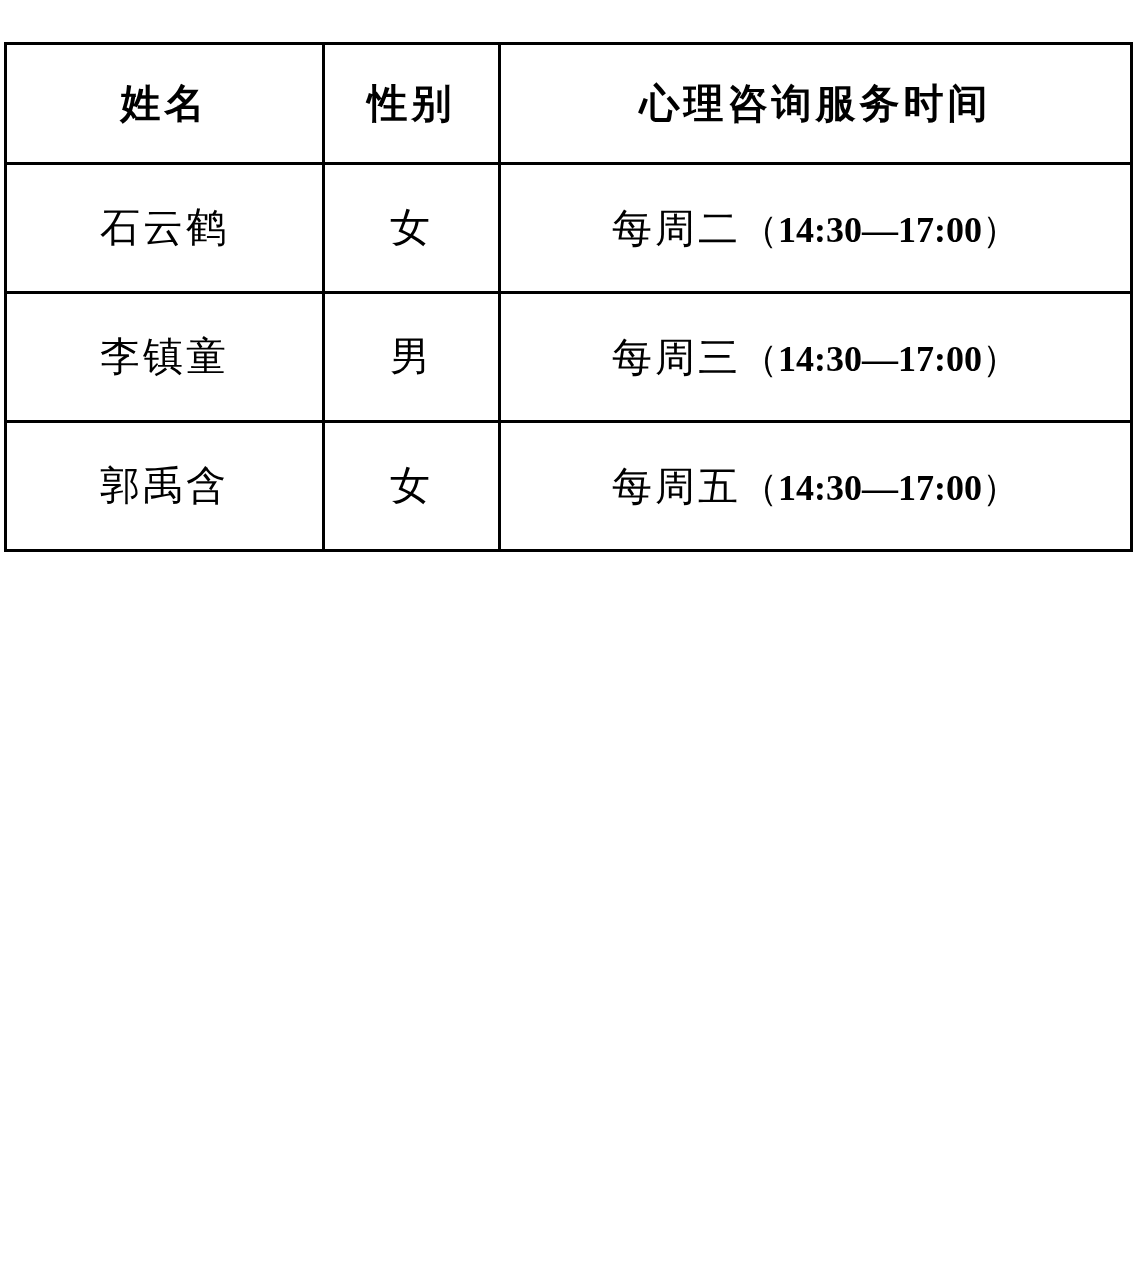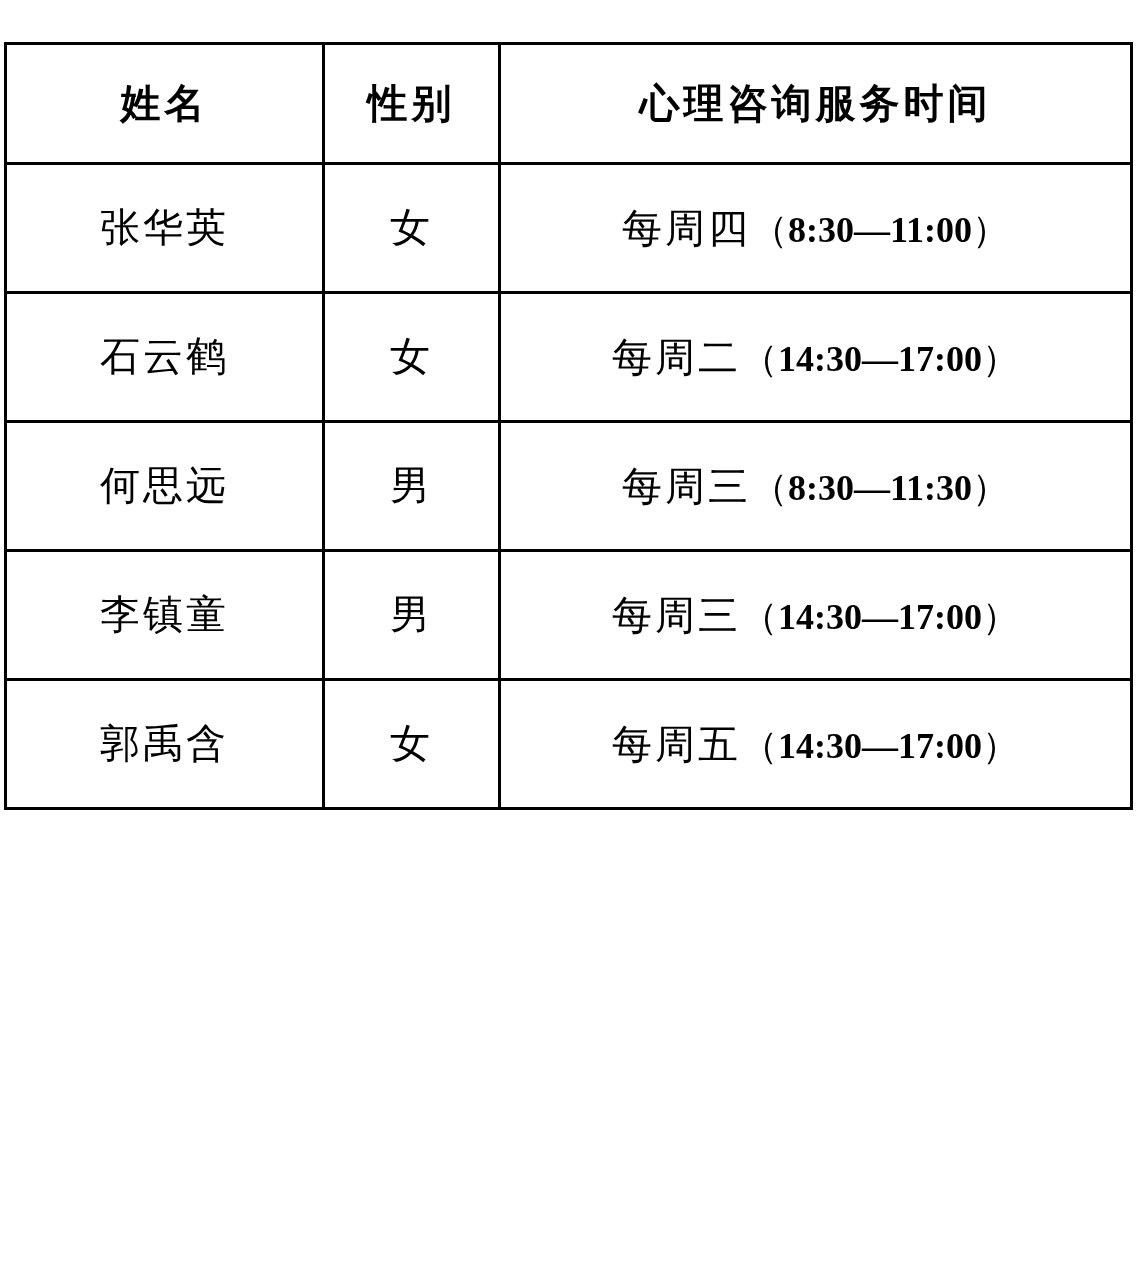--- a/index.html
+++ b/index.html
@@ -85,33 +85,23 @@
     </colgroup>
     <thead>
       <tr class="head-row head">
         <td class="cn">姓名</td>
         <td class="cn">性别</td>
         <td class="cn">心理咨询服务时间</td>
       </tr>
     </thead>
     <tbody>
       <tr class="body-row">
-        <td class="cn">张华英</td>
-        <td class="cn">女</td>
-        <td class="timecell"><span class="day">每周四</span><span class="paren">（</span><span class="hours">8:30—11:00</span><span class="paren">）</span></td>
-      </tr>
-      <tr class="body-row">
         <td class="cn">石云鹤</td>
         <td class="cn">女</td>
         <td class="timecell"><span class="day">每周二</span><span class="paren">（</span><span class="hours">14:30—17:00</span><span class="paren">）</span></td>
-      </tr>
-      <tr class="body-row">
-        <td class="cn">何思远</td>
-        <td class="cn">男</td>
-        <td class="timecell"><span class="day">每周三</span><span class="paren">（</span><span class="hours">8:30—11:30</span><span class="paren">）</span></td>
       </tr>
       <tr class="body-row">
         <td class="cn">李镇童</td>
         <td class="cn">男</td>
         <td class="timecell"><span class="day">每周三</span><span class="paren">（</span><span class="hours">14:30—17:00</span><span class="paren">）</span></td>
       </tr>
       <tr class="body-row">
         <td class="cn">郭禹含</td>
         <td class="cn">女</td>
         <td class="timecell"><span class="day">每周五</span><span class="paren">（</span><span class="hours">14:30—17:00</span><span class="paren">）</span></td>

